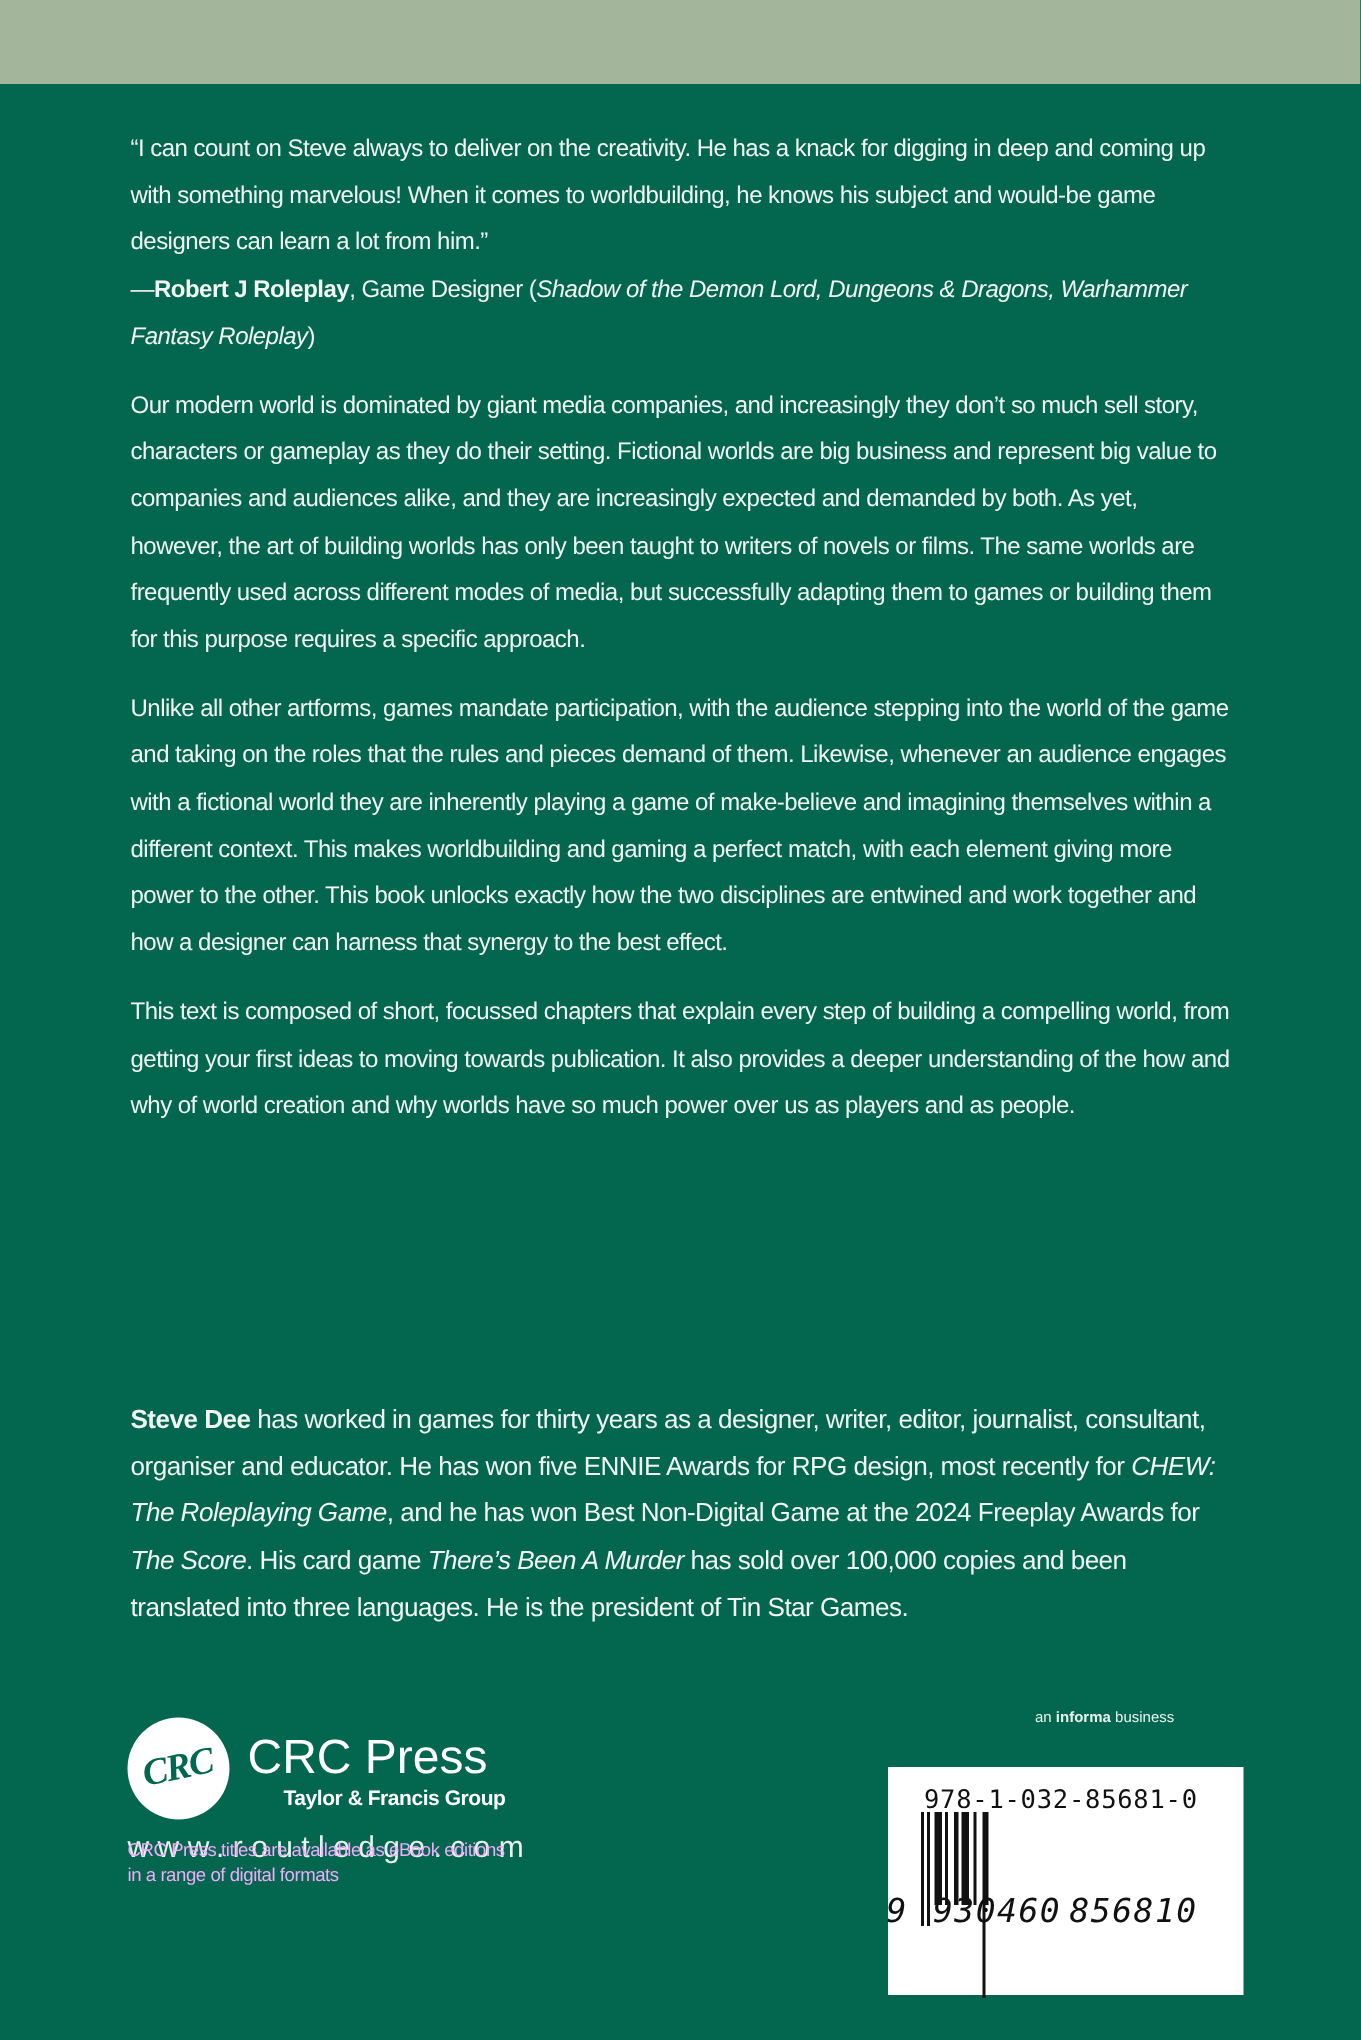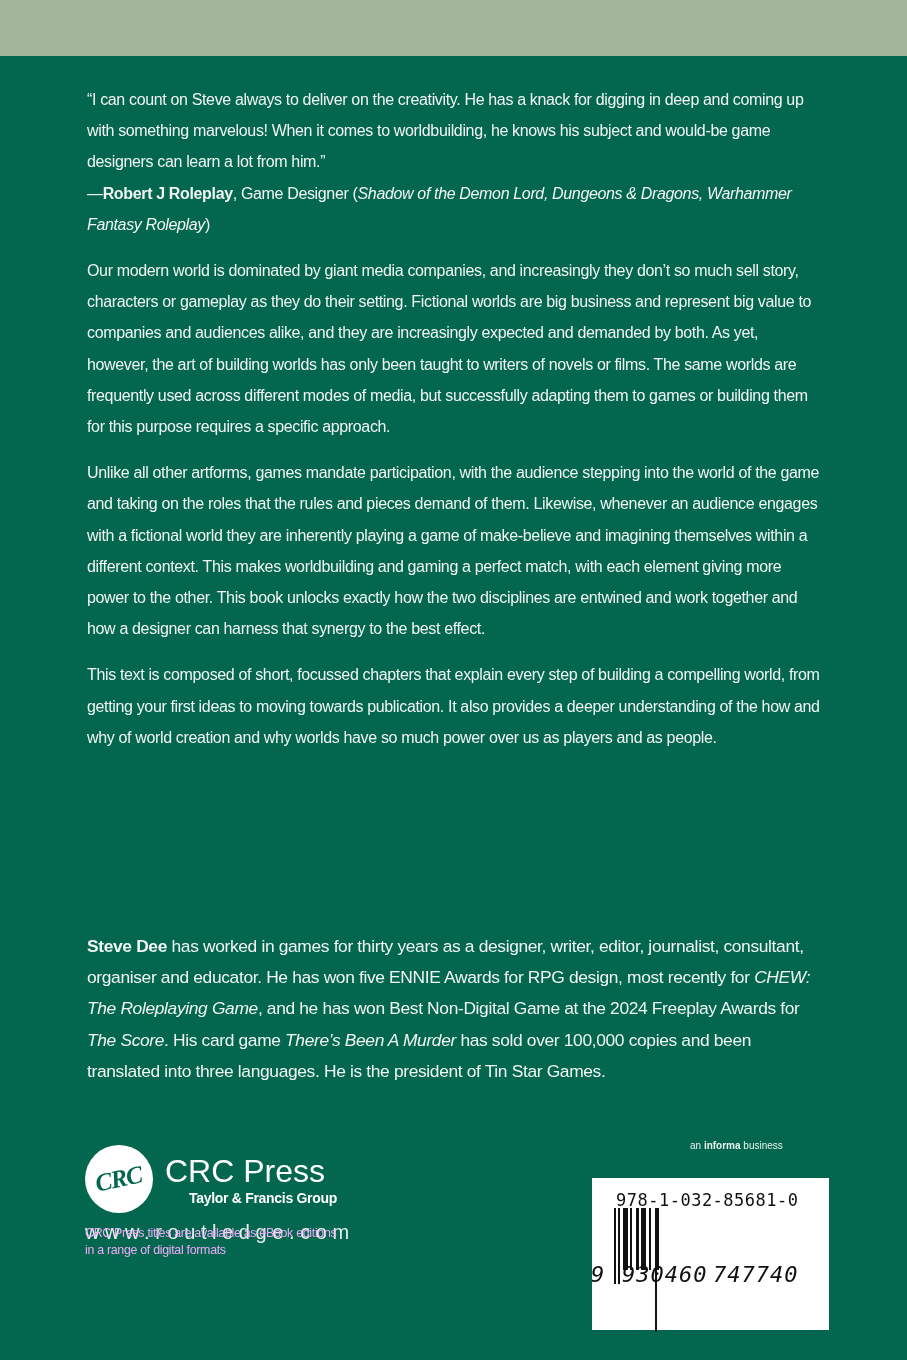--- a/index.html
+++ b/index.html
@@ -89,18 +89,18 @@
       <i style="width:4px">
         <s style="width:2px"></s>
     <i style="width:2px"></i>
         <s style="width:3px"></s>
 
     </i>
     </div><i style="width:4px"><i style="width:3px"><i style="width:4px">
   <div class="isbn-bottom">
     <span class="lead">9</span>
     <span class="g1">930460</span>
-    <span class="g2">747740</span>
+    <span class="g2">856810</span>
   </div>
 </i></i></i></div><i style="width:4px"><i style="width:3px"><i style="width:4px">
 
 
 
 
 </i></i></i></body></html>

